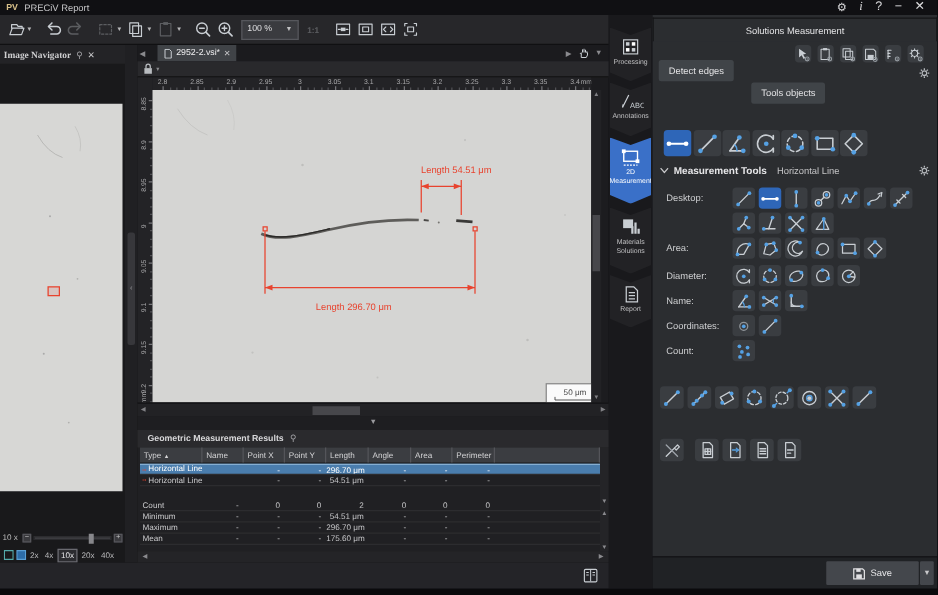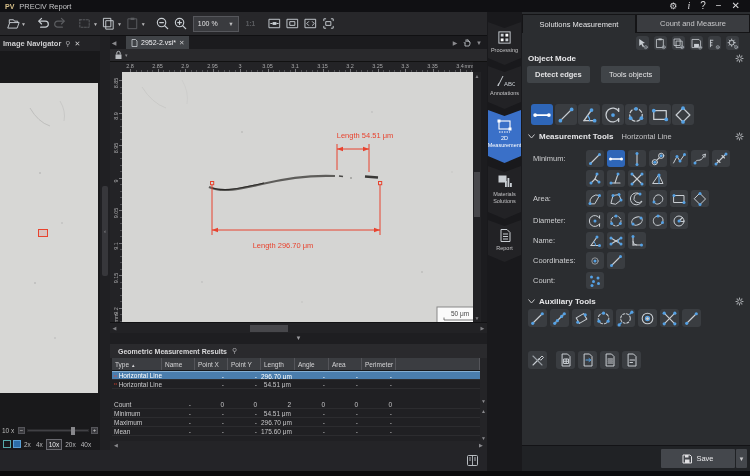--- a/index.html
+++ b/index.html
@@ -18,21 +18,21 @@
 .tbtn{width:18px;height:18px;display:flex;align-items:center;justify-content:center;border-radius:2px;}
 .tbtn.dim{opacity:.32;}
 .tchev{font-size:5px;color:#b9b9bb;margin:0 2px 0 -1px;}
 .tsep{width:6px;}
 #zoomdrop{width:46px;height:16px;background:#3a3b3f;border:1px solid #56575c;display:flex;align-items:center;padding:0 4px;margin:0 3px;}
 #zoomdrop .zval{font-size:7px;color:#e0e0e2;flex:1;}
 #zoomdrop .zarr{font-size:5.5px;color:#c0c0c2;}
 
 #leftpanel{position:absolute;left:0;top:36px;width:100px;height:414px;background:#19191b;}
 #lp-header{position:absolute;left:0;top:0;width:100px;height:15px;background:#232326;display:flex;align-items:center;padding:0 3px;gap:4px;}
-#lp-title{font-size:7.5px;color:#cfcfd1;font-weight:bold;}
+#lp-title{font-size:7.5px;color:#cfcfd1;font-weight:bold;font-family:Liberation Serif, serif;}
 #lp-thumb{position:absolute;left:0;top:47px;width:98px;height:310px;background:#d7d7d5;overflow:hidden;}
 #lp-roi{position:absolute;left:38px;top:146px;width:10px;height:8px;border:1px solid #e8432e;background:rgba(232,67,46,.12);}
 #lp-sliderrow{position:absolute;left:0;top:388px;width:100px;height:13px;display:flex;align-items:center;gap:2px;padding:0 2px;}
 #lp-zoomval{font-size:6.5px;color:#bbb;width:14px;}
 .lp-pm{width:7px;height:7px;background:#3a3a3e;border:1px solid #55555a;color:#ccc;font-size:6px;line-height:5px;text-align:center;}
 #lp-track{flex:1;height:3px;background:#414145;border:1px solid #2a2a2d;position:relative;}
 #lp-handle{position:absolute;left:72%;top:-3px;width:4px;height:8px;background:#87878b;}
 #lp-magrow{position:absolute;left:0;top:402px;width:100px;height:12px;display:flex;align-items:center;gap:1px;padding:0 2px;font-size:6.5px;color:#b9b9bb;}
 .magbtn{padding:1px 2px;}
 .magbtn.sel{border:1px solid #6a6a70;background:#2c2c30;color:#e8e8ea;}
@@ -646,21 +646,20 @@
           <path d="M5,6 h5 M5,8.5 h5 M5,11 h5" stroke="#c9ced3"></path>
         </svg>
       </div>
       <div class="rlabel">Report</div>
     </div>
   </div>
 
 <div id="rightpanel">
   <div id="rp-tabs">
       <div class="rp-tab active">Solutions Measurement</div>
-      <div class="rp-tab">Count and Measure</div>
     </div>
   <div id="rp-tools">
       <div class="ibtn">
         <svg width="13" height="13" viewBox="0 0 16 16" fill="none" stroke-linecap="round" stroke-linejoin="round">
           <path d="M4,2.5 L4,11 L6.5,8.8 L8.5,12.5 L10,11.5 L8,8 L11,7.5 Z" fill="#c9ced3" stroke="none"></path>
           <circle cx="12" cy="12.5" r="1.9" fill="none" stroke="#9aa0a6"></circle>
           <circle cx="12" cy="12.5" r="0.7" fill="#9aa0a6"></circle>
         </svg>
       </div>
       <div class="ibtn">
@@ -717,21 +716,21 @@
             <line x1="0.8" y1="6" x2="2.6" y2="6"></line>
             <line x1="9.4" y1="6" x2="11.2" y2="6"></line>
             <line x1="2.3" y1="2.3" x2="3.6" y2="3.6"></line>
             <line x1="8.4" y1="8.4" x2="9.7" y2="9.7"></line>
             <line x1="9.7" y1="2.3" x2="8.4" y2="3.6"></line>
             <line x1="3.6" y1="8.4" x2="2.3" y2="9.7"></line>
           </g>
         </svg>
       </span>
     </div>
-    <div class="txtbtn" style="position: absolute; top: 54px; left: 5px; font-weight: bold;">Detect edges</div>
+    <div class="txtbtn" style="position: absolute; top: 36px; left: 5px;">Detect edges</div>
     <div class="txtbtn" style="position: absolute; top: 54px; left: 79px;">Tools objects</div>
     <div class="ibtn sel" style="position: absolute; left: 9px; top: 92px; width: 22px; height: 21px;">
       <svg width="20" height="20" viewBox="0 0 16 16" fill="none" stroke-linecap="round" stroke-linejoin="round">
         <line x1="2.5" y1="8" x2="13.5" y2="8" stroke="#ffffff" stroke-width="1.4"></line>
         <circle cx="2.5" cy="8" r="1.5" fill="#ffffff" stroke="none"></circle>
         <circle cx="13.5" cy="8" r="1.5" fill="#ffffff" stroke="none"></circle>
       </svg>
     </div>
     <div class="ibtn" style="position: absolute; left: 32.5px; top: 92px; width: 22px; height: 21px;">
       <svg width="20" height="20" viewBox="0 0 16 16" fill="none" stroke-linecap="round" stroke-linejoin="round">
@@ -796,21 +795,21 @@
             <line x1="0.8" y1="6" x2="2.6" y2="6"></line>
             <line x1="9.4" y1="6" x2="11.2" y2="6"></line>
             <line x1="2.3" y1="2.3" x2="3.6" y2="3.6"></line>
             <line x1="8.4" y1="8.4" x2="9.7" y2="9.7"></line>
             <line x1="9.7" y1="2.3" x2="8.4" y2="3.6"></line>
             <line x1="3.6" y1="8.4" x2="2.3" y2="9.7"></line>
           </g>
         </svg>
       </span>
     </div>
-    <div style="position: absolute; left: 11px; top: 142px; font-size: 7.5px; color: rgb(205, 206, 208);">Minimum:</div>
+    <div style="position: absolute; left: 11px; top: 142px; font-size: 7.5px; color: rgb(205, 206, 208);">Desktop:</div>
     <div class="ibtn" style="position: absolute; left: 64px; top: 138px; width: 18px; height: 17px;">
       <svg width="16" height="16" viewBox="0 0 16 16" fill="none" stroke-linecap="round" stroke-linejoin="round">
         <line x1="3.5" y1="12.5" x2="12.5" y2="3.5" stroke="#c9ced3" stroke-width="1.1"></line>
         <circle cx="3.5" cy="12.5" r="1.5" fill="#55a1e4" stroke="none"></circle>
         <circle cx="12.5" cy="3.5" r="1.5" fill="#55a1e4" stroke="none"></circle>
       </svg>
     </div>
     <div class="ibtn sel" style="position: absolute; left: 85px; top: 138px; width: 18px; height: 17px;">
       <svg width="16" height="16" viewBox="0 0 16 16" fill="none" stroke-linecap="round" stroke-linejoin="round">
         <line x1="2.5" y1="8" x2="13.5" y2="8" stroke="#ffffff" stroke-width="1.4"></line>
@@ -1020,43 +1019,20 @@
     </div>
     <div style="position: absolute; left: 11px; top: 264px; font-size: 7.5px; color: rgb(205, 206, 208);">Count:</div>
     <div class="ibtn" style="position: absolute; left: 64px; top: 260px; width: 18px; height: 17px;">
       <svg width="16" height="16" viewBox="0 0 16 16" fill="none" stroke-linecap="round" stroke-linejoin="round">
         <circle cx="4.5" cy="4" r="1.5" fill="#55a1e4" stroke="none"></circle>
         <circle cx="11" cy="5" r="1.5" fill="#55a1e4" stroke="none"></circle>
         <circle cx="6.5" cy="8.5" r="1.5" fill="#55a1e4" stroke="none"></circle>
         <circle cx="11.5" cy="10.5" r="1.5" fill="#55a1e4" stroke="none"></circle>
         <circle cx="5" cy="12.5" r="1.5" fill="#55a1e4" stroke="none"></circle>
       </svg>
-    </div>
-    <div class="sechead" style="top: 285px;">
-      <span class="chev">
-        <svg width="7" height="5" viewBox="0 0 7 5">
-          <polyline points="0.5,0.5 3.5,4 6.5,0.5" fill="none" stroke="#c8c8ca" stroke-width="1"></polyline>
-        </svg>
-      </span>
-      <span class="slabel">Auxiliary Tools</span>
-      <span class="gear">
-        <svg width="9" height="9" viewBox="0 0 12 12">
-          <circle cx="6" cy="6" r="2.4" fill="none" stroke="#b5b8bc" stroke-width="1.2"></circle>
-          <g stroke="#b5b8bc" stroke-width="1.4">
-            <line x1="6" y1="0.8" x2="6" y2="2.6"></line>
-            <line x1="6" y1="9.4" x2="6" y2="11.2"></line>
-            <line x1="0.8" y1="6" x2="2.6" y2="6"></line>
-            <line x1="9.4" y1="6" x2="11.2" y2="6"></line>
-            <line x1="2.3" y1="2.3" x2="3.6" y2="3.6"></line>
-            <line x1="8.4" y1="8.4" x2="9.7" y2="9.7"></line>
-            <line x1="9.7" y1="2.3" x2="8.4" y2="3.6"></line>
-            <line x1="3.6" y1="8.4" x2="2.3" y2="9.7"></line>
-          </g>
-        </svg>
-      </span>
     </div>
     <div class="ibtn" style="position: absolute; left: 6px; top: 297px; width: 19px; height: 18px;">
       <svg width="17" height="17" viewBox="0 0 16 16" fill="none" stroke-linecap="round" stroke-linejoin="round">
         <line x1="3.5" y1="12.5" x2="12.5" y2="3.5" stroke="#c9ced3" stroke-width="1.1"></line>
         <circle cx="3.5" cy="12.5" r="1.5" fill="#55a1e4" stroke="none"></circle>
         <circle cx="12.5" cy="3.5" r="1.5" fill="#55a1e4" stroke="none"></circle>
       </svg>
     </div>
     <div class="ibtn" style="position: absolute; left: 28px; top: 297px; width: 19px; height: 18px;">
       <svg width="17" height="17" viewBox="0 0 16 16" fill="none" stroke-linecap="round" stroke-linejoin="round">

